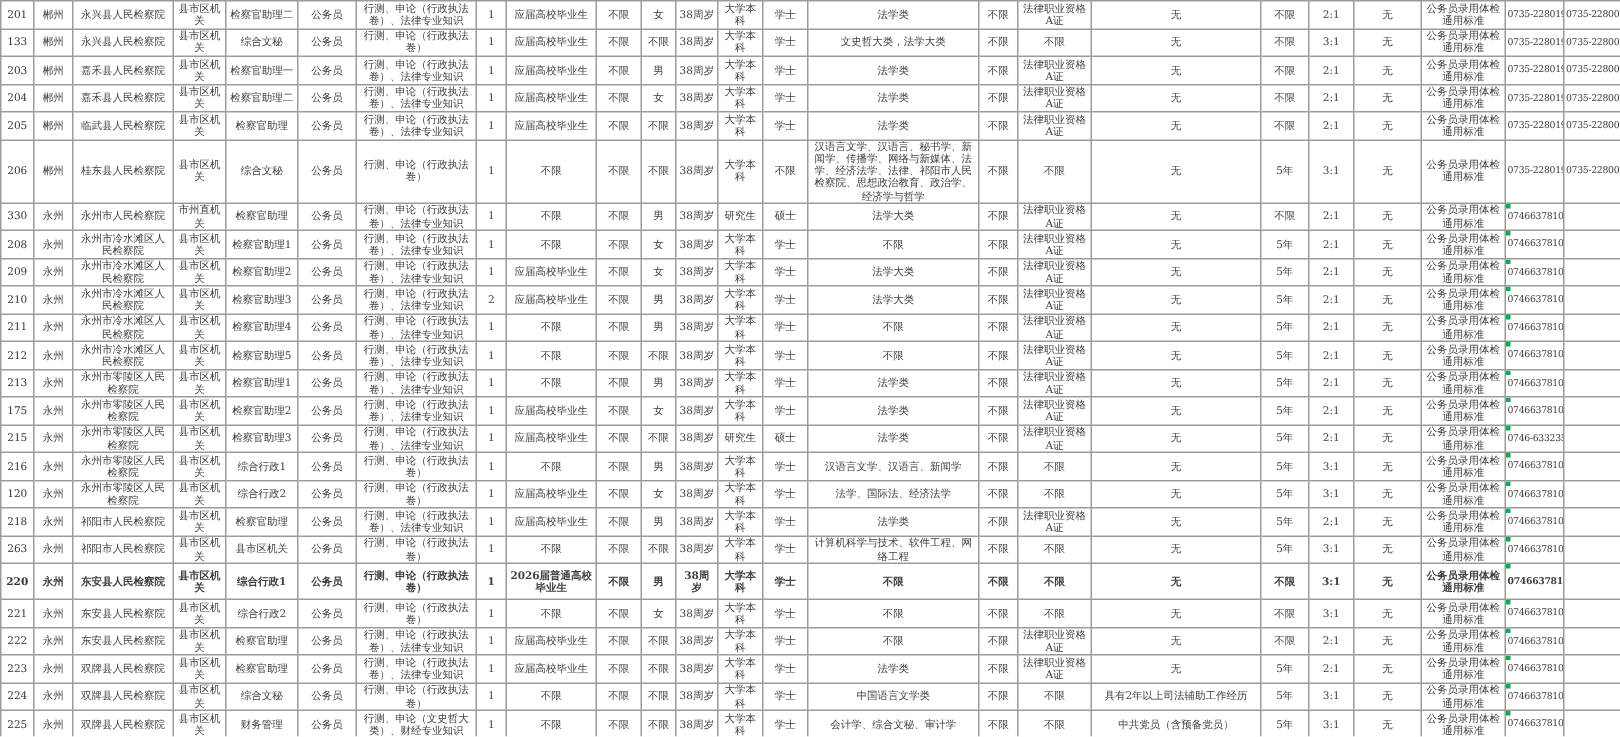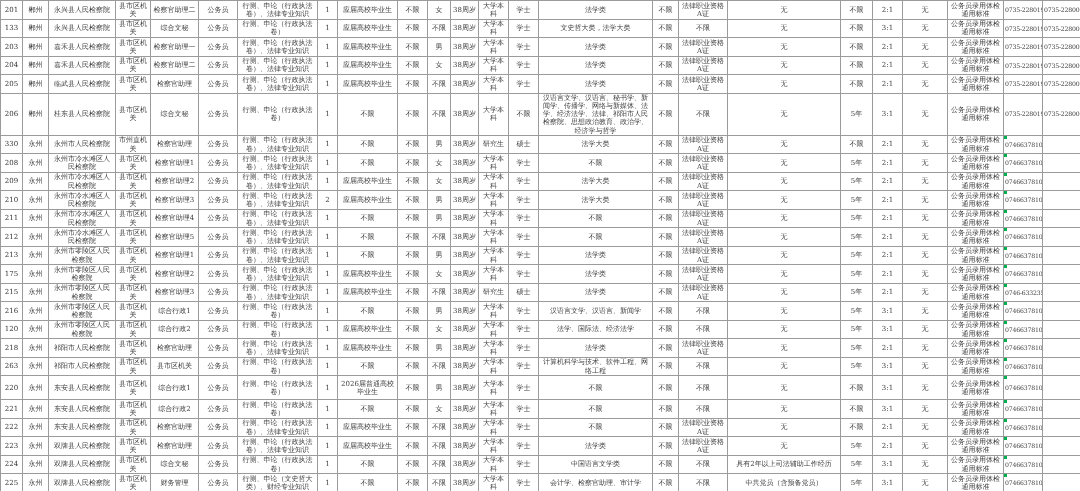--- a/index.html
+++ b/index.html
@@ -25,21 +25,21 @@
   td.seq{color:#333;margin-top:34px;}
   td.phone{font-size:6.2px;white-space:nowrap;padding:0 1px;letter-spacing:-0.2px;}
   td.marker::before{
     content:"";
     position:absolute;top:0;left:0;
     width:3px;height:3px;
     background:var(--marker,#00b050);
   }
   tr{height:18.5px;}
   tr.tall{height:32px;}
-  tr.med{height:24px;}
+  tr.med{height:24px;font-weight:bold;}
 </style>
 </head>
 <body>
 
 <div class="screen">
   <table>
     <colgroup>
       <col style="width:22px">
         <col style="width:26px">
         <col style="width:67px">
@@ -698,21 +698,21 @@
           <td>财务管理</td>
           <td>公务员</td>
           <td>行测、申论（文史哲大类）、财经专业知识</td>
           <td>1</td>
           <td>不限</td>
           <td>不限</td>
           <td>不限</td>
           <td>38周岁</td>
           <td>大学本科</td>
           <td>学士</td>
-          <td>会计学、检察官助理、审计学</td>
+          <td>会计学、综合文秘、审计学</td>
           <td>不限</td>
           <td>不限</td>
           <td>中共党员（含预备党员）</td>
           <td>5年</td>
           <td>3:1</td>
           <td>无</td>
           <td>公务员录用体检通用标准</td>
           <td class="phone marker">07466378100</td>
           <td class="phone"></td>
         </tr>

